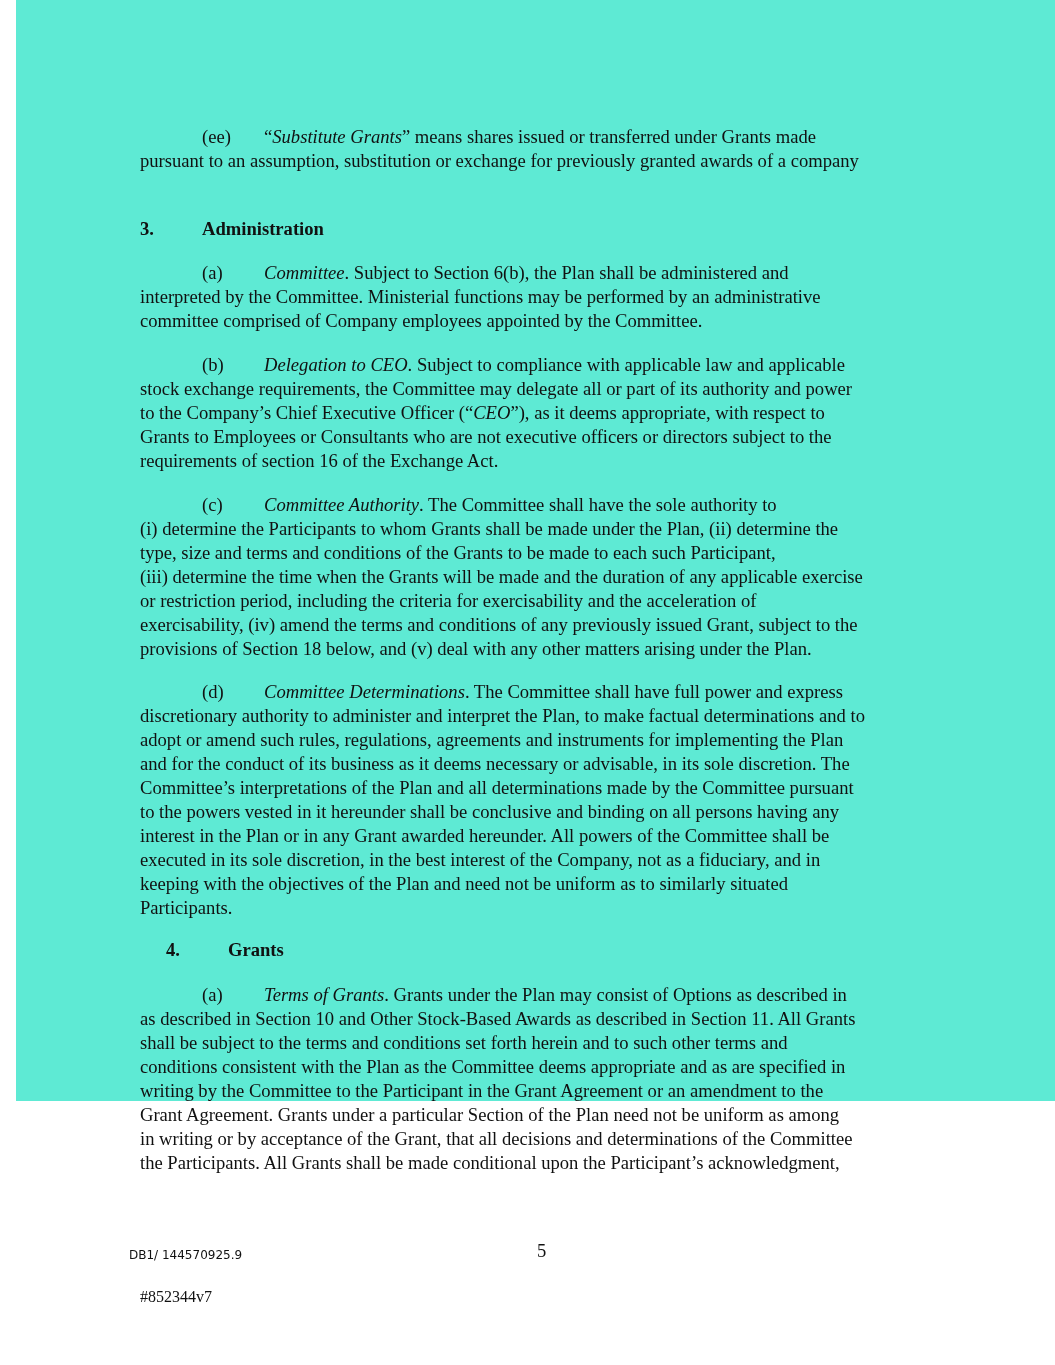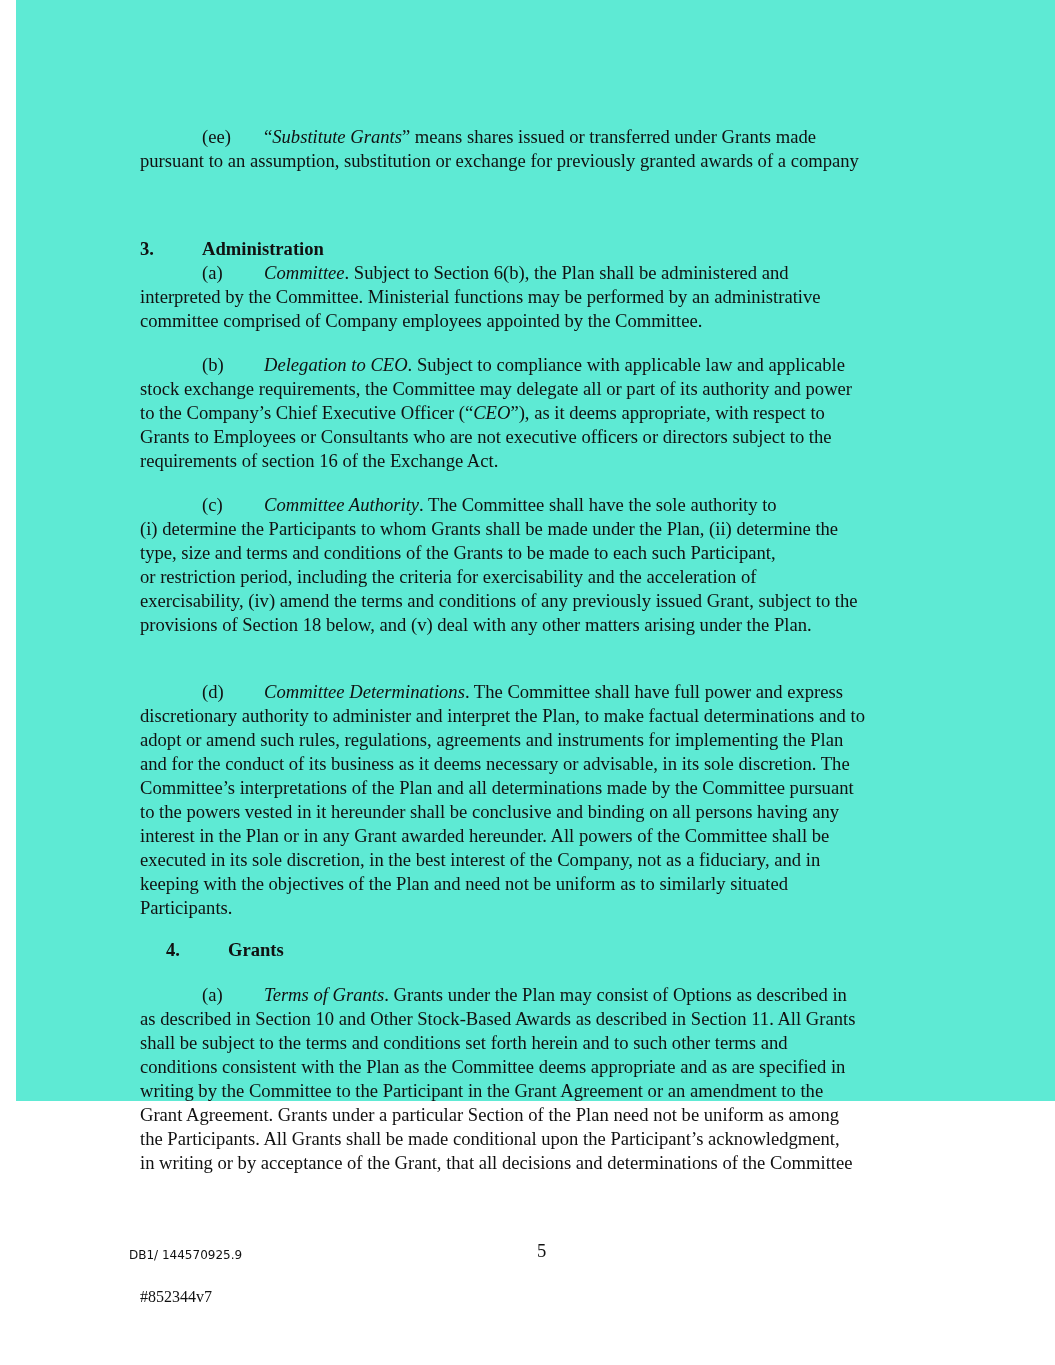--- a/index.html
+++ b/index.html
@@ -19,40 +19,41 @@
 </head>
 <body>
 
 <div class="page">
 
   <div class="block" style="top:125px;">
     <div class="line"><span class="ind"></span><span class="lbl">(ee)</span><span>“</span><span class="it">Substitute Grants</span><span>” means shares issued or transferred under Grants made</span></div>
     <div class="line">pursuant to an assumption, substitution or exchange for previously granted awards of a company</div>
   </div>
 
-  <div class="heading" style="top:217px;margin-top:20px;"><span class="num">3.</span><span>Administration</span></div>
+  <div class="heading" style="top:217px;"><span class="num">3.</span><span>Administration</span></div>
 
   <div class="block" style="top:261px;">
     <div class="line"><span class="ind"></span><span class="lbl">(a)</span><span class="it">Committee</span><span>.  Subject to Section 6(b), the Plan shall be administered and</span></div>
     <div class="line">interpreted by the Committee.  Ministerial functions may be performed by an administrative</div>
     <div class="line">committee comprised of Company employees appointed by the Committee.</div>
   </div>
 
   <div class="block" style="top:353px;">
     <div class="line"><span class="ind"></span><span class="lbl">(b)</span><span class="it">Delegation to CEO</span><span>.  Subject to compliance with applicable law and applicable</span></div>
     <div class="line">stock exchange requirements, the Committee may delegate all or part of its authority and power</div>
     <div class="line"><span>to the Company’s Chief Executive Officer (“</span><span class="it">CEO</span><span>”), as it deems appropriate, with respect to</span></div>
     <div class="line">Grants to Employees or Consultants who are not executive officers or directors subject to the</div>
     <div class="line">requirements of section 16 of the Exchange Act.</div>
   </div>
 
   <div class="block" style="top:493px;">
     <div class="line"><span class="ind"></span><span class="lbl">(c)</span><span class="it">Committee Authority</span><span>.  The Committee shall have the sole authority to</span></div>
     <div class="line">(i) determine the Participants to whom Grants shall be made under the Plan, (ii) determine the</div>
     <div class="line">type, size and terms and conditions of the Grants to be made to each such Participant,</div>
+    <div class="line">(iii) determine the time when the Grants will be made and the duration of any applicable exercise</div>
     <div class="line">or restriction period, including the criteria for exercisability and the acceleration of</div>
     <div class="line">exercisability, (iv) amend the terms and conditions of any previously issued Grant, subject to the</div>
     <div class="line">provisions of Section 18 below, and (v) deal with any other matters arising under the Plan.</div>
   </div>
 
   <div class="block" style="top:680px;">
     <div class="line"><span class="ind"></span><span class="lbl">(d)</span><span class="it">Committee Determinations</span><span>.  The Committee shall have full power and express</span></div>
     <div class="line">discretionary authority to administer and interpret the Plan, to make factual determinations and to</div>
     <div class="line">adopt or amend such rules, regulations, agreements and instruments for implementing the Plan</div>
     <div class="line">and for the conduct of its business as it deems necessary or advisable, in its sole discretion.  The</div>
@@ -66,21 +67,21 @@
 
   <div class="heading" style="top:938px;margin-left:26px;"><span class="num">4.</span><span>Grants</span></div>
 
   <div class="block" style="top:983px;">
     <div class="line"><span class="ind"></span><span class="lbl">(a)</span><span class="it">Terms of Grants</span><span>.  Grants under the Plan may consist of Options as described in</span></div>
     <div class="line">as described in Section 10 and Other Stock-Based Awards as described in Section 11.  All Grants</div>
     <div class="line">shall be subject to the terms and conditions set forth herein and to such other terms and</div>
     <div class="line">conditions consistent with the Plan as the Committee deems appropriate and as are specified in</div>
     <div class="line">writing by the Committee to the Participant in the Grant Agreement or an amendment to the</div>
     <div class="line">Grant Agreement.  Grants under a particular Section of the Plan need not be uniform as among</div>
+    <div class="line">in writing or by acceptance of the Grant, that all decisions and determinations of the Committee</div>
     <div class="line">the Participants.  All Grants shall be made conditional upon the Participant’s acknowledgment,</div>
-    <div class="line">in writing or by acceptance of the Grant, that all decisions and determinations of the Committee</div>
   </div>
 
   <div class="footer-id">DB1/ 144570925.9</div>
   <div class="page-num">5</div>
   <div class="doc-ver">#852344v7</div>
 
 </div>
 
 </body></html>

